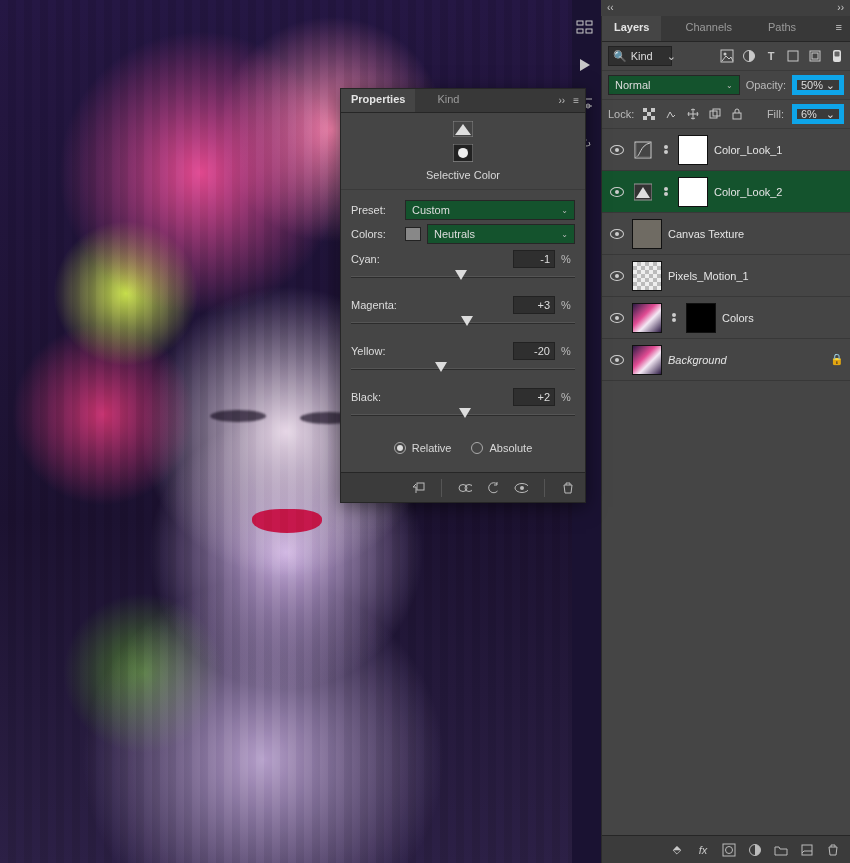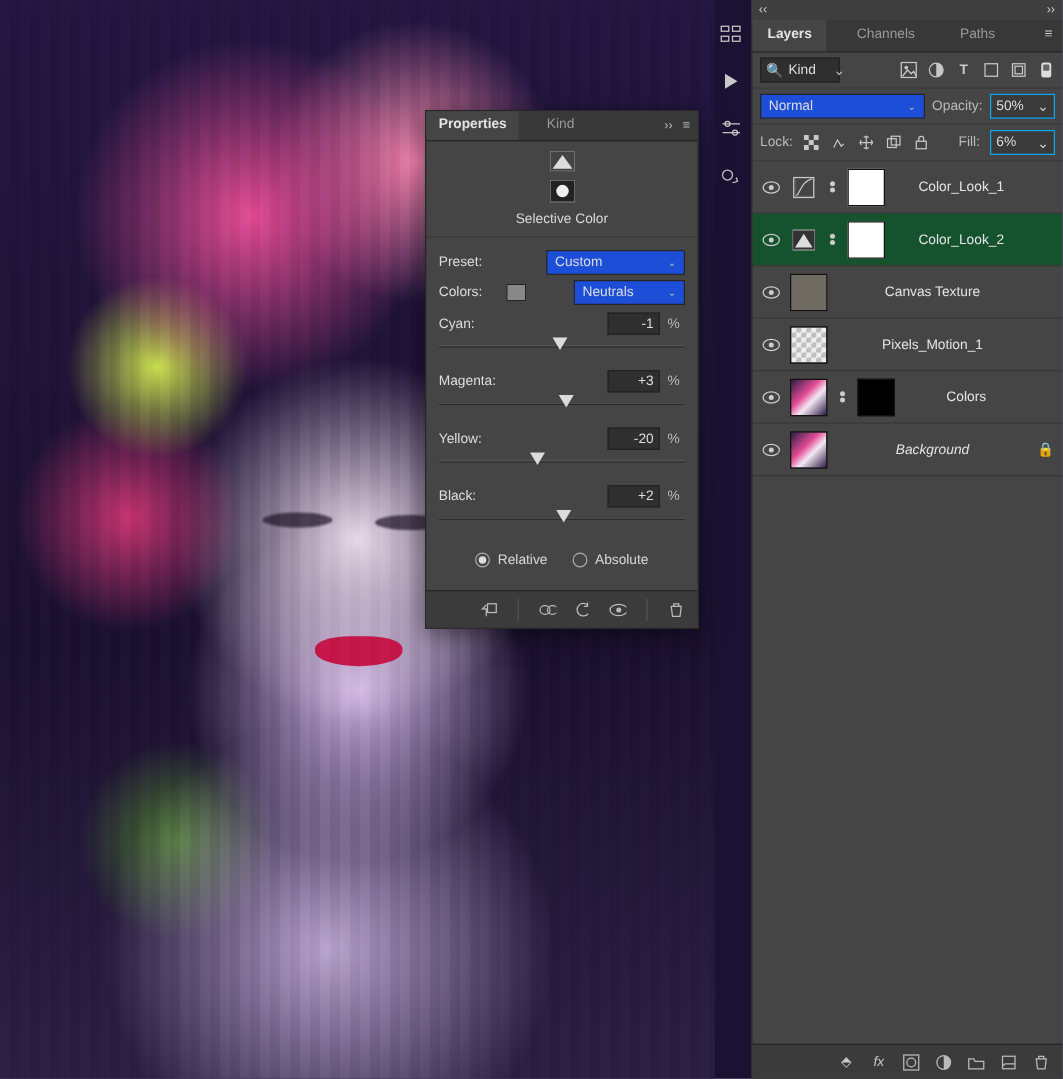--- a/index.html
+++ b/index.html
@@ -37,32 +37,32 @@
   .tabs{display:flex;height:26px;background:#383838;border-bottom:1px solid #262626;gap:12px;}
   .tab{padding:5px 12px;color:#9a9a9a;cursor:pointer;}
   .tab.active{background:#454545;color:#e4e4e4;font-weight:bold;}
   .tab-menu{margin-left:auto;padding:5px 8px;color:#ccc;}
 
   .row{display:flex;align-items:center;gap:6px;padding:4px 6px;border-bottom:1px solid #3a3a3a;min-height:28px;}
   .search-wrap{flex:0 0 auto;display:flex;align-items:center;background:#2f2f2f;border:1px solid #222;height:20px;padding:0 4px;gap:4px;width:64px;}
   .search-wrap input{background:transparent;border:0;color:#ddd;width:32px;font-size:11px;outline:none;}
   .tiny-ico{width:14px;height:14px;display:inline-flex;align-items:center;justify-content:center;color:#c8c8c8;font-size:11px;}
   .filter-icons{display:flex;gap:8px;flex:1;justify-content:flex-end;}
-  .dd{flex:1;height:20px;background:#1d4ed8;border:1px solid #262626;display:flex;align-items:center;padding:0 6px;justify-content:space-between;color:#ddd;}
+  .dd{flex:1;height:20px;background:#14532d;border:1px solid #262626;display:flex;align-items:center;padding:0 6px;justify-content:space-between;color:#ddd;}
   .dd .chev{font-size:8px;color:#bbb;}
   .opacity-lbl{color:#bbb;}
-  .small-dd{width:52px;height:20px;background:#3a3a3a;border:1px solid #0ea5e9;display:flex;align-items:center;justify-content:space-between;padding:0 4px;color:#ddd;}
+  .small-dd{width:52px;height:20px;background:#3a3a3a;border:5px solid #0ea5e9;display:flex;align-items:center;justify-content:space-between;padding:0 4px;color:#ddd;}
 
   .lock-row{gap:8px;}
   .lock-row .lbl{color:#bbb;}
   .lock-icons{display:flex;gap:8px;}
   .lock-row .spacer{flex:1;}
 
   .layer-list{flex:1;overflow:auto;}
-  .layer{display:flex;align-items:center;height:42px;border-bottom:1px solid #383838;padding:0 6px;gap:6px;cursor:pointer;text-align:center;}
+  .layer{display:flex;align-items:center;height:42px;border-bottom:1px solid #383838;padding:0 6px;gap:6px;cursor:pointer;}
   .layer.selected{background:#14532d;}
   .eyecol{width:18px;display:flex;justify-content:center;}
   .eye-ico{width:14px;height:10px;border:1px solid #ccc;border-radius:50%;position:relative;}
   .eye-ico::after{content:"";position:absolute;left:4px;top:2px;width:4px;height:4px;background:#ccc;border-radius:50%;}
   .adj-ico{width:22px;height:22px;display:flex;align-items:center;justify-content:center;color:#ddd;}
   .adj-ico svg{width:18px;height:18px;}
   .link-col{width:12px;display:flex;flex-direction:column;align-items:center;gap:1px;}
   .link-col .dot{width:4px;height:4px;border-radius:50%;background:#ccc;}
   .thumb{width:30px;height:30px;background:#fff;border:1px solid #111;flex:0 0 auto;}
   .thumb.mask{background:#fff;}
@@ -73,31 +73,31 @@
   .thumb.canvas-tex{background:#6f6b63;}
   .thumb.pix{background:linear-gradient(135deg,#2d1b44,#e24c94 40%,#f4e9f5 60%,#2d1b44);}
   .thumb.black{background:#000;}
   .lname{flex:1;color:#e4e4e4;white-space:nowrap;overflow:hidden;text-overflow:ellipsis;}
   .lname.ital{font-style:italic;}
   .lock-mark{width:14px;color:#bbb;}
 
   .layers-footer{height:28px;background:#3b3b3b;border-top:1px solid #262626;display:flex;align-items:center;justify-content:flex-end;gap:12px;padding:0 10px;color:#bbb;}
 
   
-  .props{position:absolute;left:340px;top:88px;width:219px;background:#454545;border:1px solid #262626;box-shadow:0 4px 18px rgba(0,0,0,.5);}
+  .props{position:absolute;left:340px;top:88px;width:246px;background:#454545;border:1px solid #262626;box-shadow:0 4px 18px rgba(0,0,0,.5);}
   .props .tabs{height:24px;}
   .props .tab{padding:4px 10px;font-size:11px;}
   .props .tabs .spacer{flex:1;}
   .props .tabs .rr{display:flex;gap:8px;align-items:center;padding-right:6px;color:#bbb;font-size:10px;}
   .props .head{display:flex;align-items:center;gap:8px;padding:8px 10px;border-bottom:1px solid #3a3a3a;flex-direction:column;}
   .props .head .ic{width:20px;height:16px;display:flex;align-items:center;justify-content:center;}
   .props .body{padding:6px 10px 10px;}
   .prow{display:flex;align-items:center;gap:6px;margin:4px 0;}
   .prow .plabel{width:48px;color:#ddd;}
-  .prow .dd{flex:1;margin-left:32px;}
+  .prow .dd{flex:1;}
   .slider-row{margin:6px 0 12px;}
   .slider-row .top{display:flex;align-items:center;gap:6px;}
   .slider-row .top .slabel{flex:1;color:#ddd;}
   .valbox{width:42px;height:18px;background:#2f2f2f;border:1px solid #222;color:#ddd;text-align:right;padding:1px 4px;font-size:11px;}
   .pct{width:14px;color:#bbb;}
   .track{position:relative;height:14px;margin-top:2px;}
   .track .line{position:absolute;left:0;right:0;top:6px;height:2px;background:#2c2c2c;border-top:1px solid #555;}
   .track .handle{position:absolute;top:0;width:0;height:0;border-left:6px solid transparent;border-right:6px solid transparent;border-top:10px solid #dcdcdc;transform:translateX(-6px);}
   .radios{display:flex;gap:20px;justify-content:center;padding:8px 0;}
   .radio{display:flex;align-items:center;gap:6px;cursor:pointer;}

